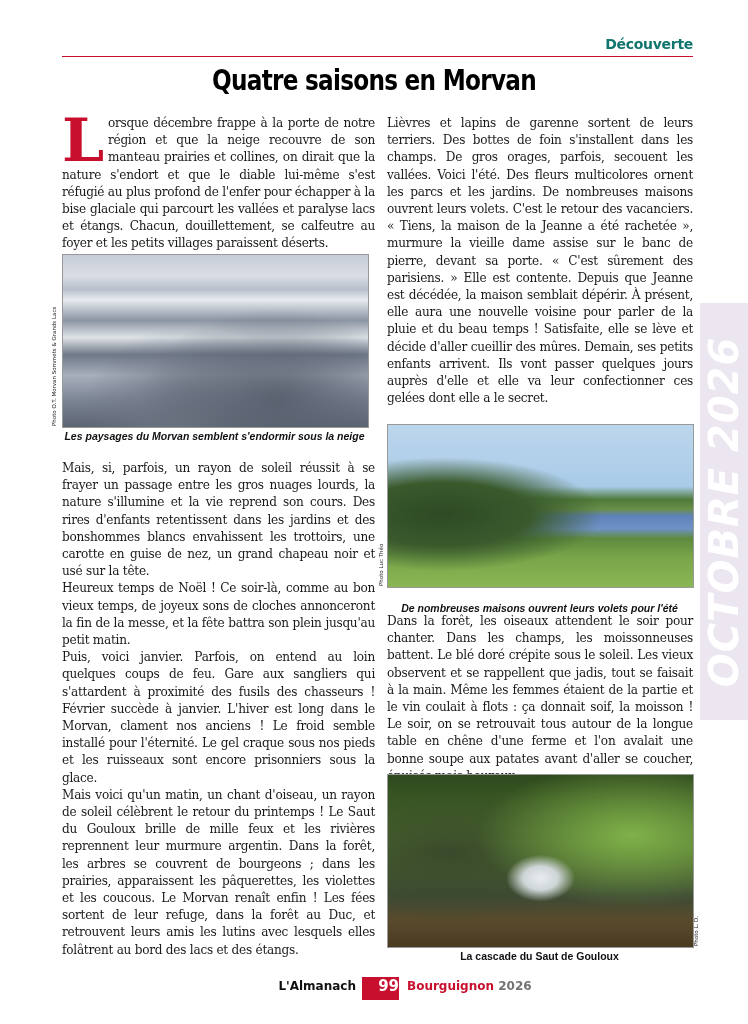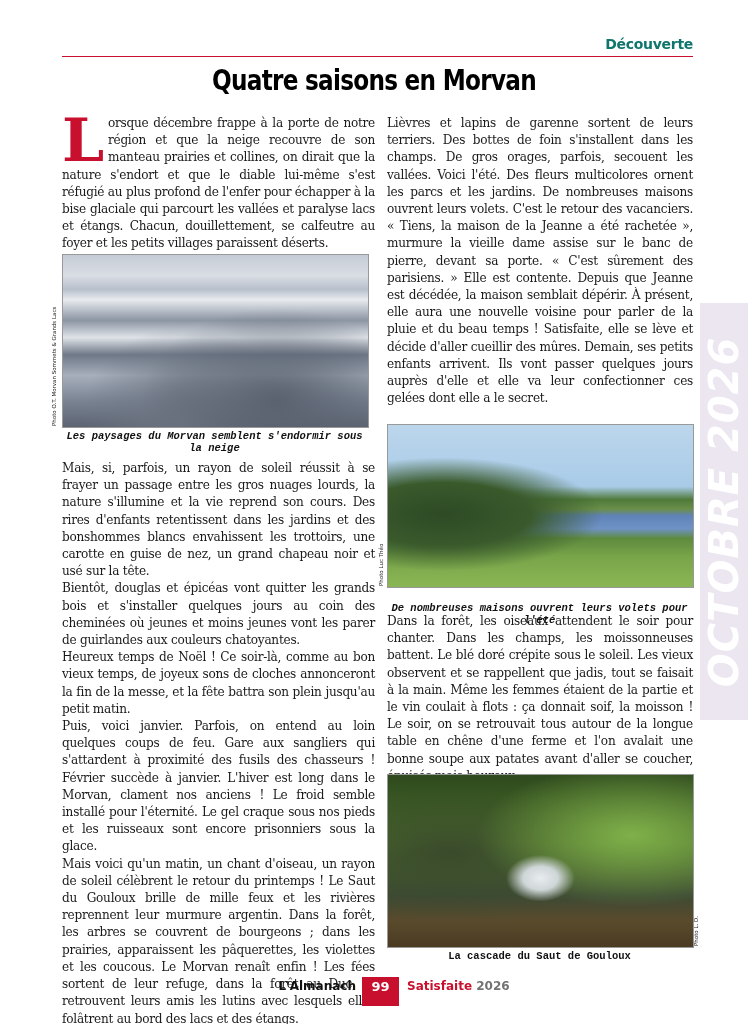--- a/index.html
+++ b/index.html
@@ -21,56 +21,55 @@
     .photo-lake { left:387px; top:424px; width:305px; height:162px;
       background:
         radial-gradient(ellipse at 18% 55%, #2d4a25 0%, #3a5a2c 25%, transparent 45%),
         linear-gradient(to bottom, #bcd6ec 0%, #a9cbe8 38%, #4f7a3a 46%, #6b8f4a 52%, #5f82b8 56%, #6f92c6 64%, #5e8a3e 70%, #7aa64a 82%, #8ab655 100%); }
     .photo-cascade { left:387px; top:774px; width:305px; height:172px;
       background:
         radial-gradient(ellipse at 50% 60%, #e8ecee 0%, #cfd6d8 8%, transparent 16%),
         radial-gradient(ellipse at 80% 35%, #7fb04a 0%, transparent 45%),
         radial-gradient(ellipse at 20% 45%, #3a4a2c 0%, transparent 50%),
         linear-gradient(to bottom, #2e4a1e 0%, #4c6e2a 40%, #3d4a34 70%, #5a4a2c 85%, #4a3a22 100%); }
-    .caption { position:absolute; text-align:center; font-family:Liberation Mono, monospace; font-weight:bold; font-size:10.5px; line-height:12px; color:#111; }
+    .caption { position:absolute; text-align:center; font-family:Liberation Sans, sans-serif; font-weight:bold; font-size:10.5px; line-height:12px; color:#111; }
     .caption-winter { left:62px; width:305px; top:430px; font-style:italic; }
     .caption-lake { left:387px; width:305px; top:590px; font-style:italic;margin-top:12px; }
     .caption-cascade { left:387px; width:305px; top:950px; }
     .credit { position:absolute; font-family:"DejaVu Sans", sans-serif; font-size:5.5px; color:#222; transform-origin:left top; white-space:nowrap; }
     .credit-winter { left:51px; top:426px; transform:rotate(-90deg); }
     .credit-lake { left:378px; top:586px; transform:rotate(-90deg); }
     .credit-cascade { left:693px; top:946px; transform:rotate(-90deg); }
     .month-band { position:absolute; left:700px; top:303px; width:48px; height:417px; background:#ebe6f0; }
     .month-text { position:absolute; left:700px; top:303px; width:48px; height:417px; display:flex; align-items:center; justify-content:center; }
     .month-text span { transform:rotate(-90deg); white-space:nowrap; font-family:"DejaVu Sans", sans-serif; font-weight:bold; font-style:italic; font-size:40px; color:#ffffff; letter-spacing:1px; }
     .continue-arrow { color:#c8102e; font-size:9px; float:right; font-family:"DejaVu Sans", sans-serif; margin-top:3px; }
     .footer { position:absolute; top:977px; left:0; right:0; height:20px; font-family:"DejaVu Sans", sans-serif; font-weight:bold; font-size:12px; }
     .footer-left { position:absolute; right:392px; top:2px; color:#111; }
-    .footer-page { position:absolute; left:362px; top:0; width:37px; height:29px; background:#c8102e; color:#fff; text-align:center; line-height:19px; font-size:13px; }
+    .footer-page { position:absolute; left:362px; top:0; width:37px; height:23px; background:#c8102e; color:#fff; text-align:right; line-height:19px; font-size:15px; }
     .footer-right { position:absolute; left:407px; top:2px; color:#c8102e; }
     .footer-year { color:#737373; }
   </style>
 </head>
 <body>
 
 <div class="section-label">Découverte</div>
 <div class="header-rule"></div>
 <h1 class="title" style="margin:0;">Quatre saisons en Morvan</h1>
 
 <div class="col col-left">
   <p><span class="dropcap">L</span><span>orsque décembre frappe à la porte de notre région et que la neige recouvre de son manteau prairies et collines, on dirait que la nature s'endort et que le diable lui-même s'est réfugié au plus profond de l'enfer pour échapper à la bise glaciale qui parcourt les vallées et paralyse lacs et étangs. Chacun, douillettement, se calfeutre au foyer et les petits villages paraissent déserts.</span></p>
 </div>
 
 <div class="photo photo-winter"></div>
 <div class="credit credit-winter">Photo O.T. Morvan Sommets &amp; Grands Lacs</div>
 <div class="caption caption-winter">Les paysages du Morvan semblent s'endormir sous la neige</div>
 
 <div class="col" style="left:62px; width:313px; top:460px;">
   <p>Mais, si, parfois, un rayon de soleil réussit à se frayer un passage entre les gros nuages lourds, la nature s'illumine et la vie reprend son cours. Des rires d'enfants retentissent dans les jardins et des bonshommes blancs envahissent les trottoirs, une carotte en guise de nez, un grand chapeau noir et usé sur la tête.</p>
-  <p>Bientôt, douglas et épicéas vont quitter les grands bois et s'installer quelques jours au coin des cheminées où jeunes et moins jeunes vont les parer de guirlandes aux couleurs chatoyantes.</p>
   <p>Heureux temps de Noël ! Ce soir-là, comme au bon vieux temps, de joyeux sons de cloches annonceront la fin de la messe, et la fête battra son plein jusqu'au petit matin.</p>
   <p>Puis, voici janvier. Parfois, on entend au loin quelques coups de feu. Gare aux sangliers qui s'attardent à proximité des fusils des chasseurs ! Février succède à janvier. L'hiver est long dans le Morvan, clament nos anciens ! Le froid semble installé pour l'éternité. Le gel craque sous nos pieds et les ruisseaux sont encore prisonniers sous la glace.</p>
   <p>Mais voici qu'un matin, un chant d'oiseau, un rayon de soleil célèbrent le retour du printemps ! Le Saut du Gouloux brille de mille feux et les rivières reprennent leur murmure argentin. Dans la forêt, les arbres se couvrent de bourgeons ; dans les prairies, apparaissent les pâquerettes, les violettes et les coucous. Le Morvan renaît enfin ! Les fées sortent de leur refuge, dans la forêt au Duc, et retrouvent leurs amis les lutins avec lesquels elles folâtrent au bord des lacs et des étangs.</p>
 </div>
 
 <div class="col col-right">
   <p>Lièvres et lapins de garenne sortent de leurs terriers. Des bottes de foin s'installent dans les champs. De gros orages, parfois, secouent les vallées. Voici l'été. Des fleurs multicolores ornent les parcs et les jardins. De nombreuses maisons ouvrent leurs volets. C'est le retour des vacanciers. « Tiens, la maison de la Jeanne a été rachetée », murmure la vieille dame assise sur le banc de pierre, devant sa porte. « C'est sûrement des parisiens. » Elle est contente. Depuis que Jeanne est décédée, la maison semblait dépérir. À présent, elle aura une nouvelle voisine pour parler de la pluie et du beau temps ! Satisfaite, elle se lève et décide d'aller cueillir des mûres. Demain, ses petits enfants arrivent. Ils vont passer quelques jours auprès d'elle et elle va leur confectionner ces gelées dont elle a le secret.</p>
 </div>
 
 <div class="photo photo-lake"></div>
@@ -86,14 +85,14 @@
 <div class="caption caption-cascade">La cascade du Saut de Gouloux</div>
 
 <div class="month-band"></div>
 <div class="month-text">
   <span>OCTOBRE 2026</span>
 </div>
 
 <div class="footer">
   <span class="footer-left">L'Almanach</span>
   <span class="footer-page">99</span>
-  <span class="footer-right"><span>Satisfaite</span> <span class="footer-year">2026</span></span>
+  <span class="footer-right"><span>Bourguignon</span> <span class="footer-year">2026</span></span>
 </div>
 
 </body></html>

